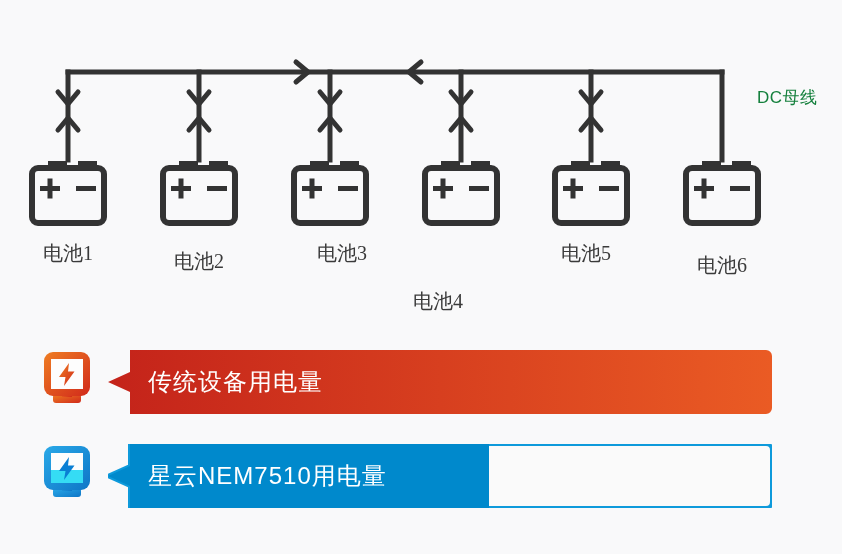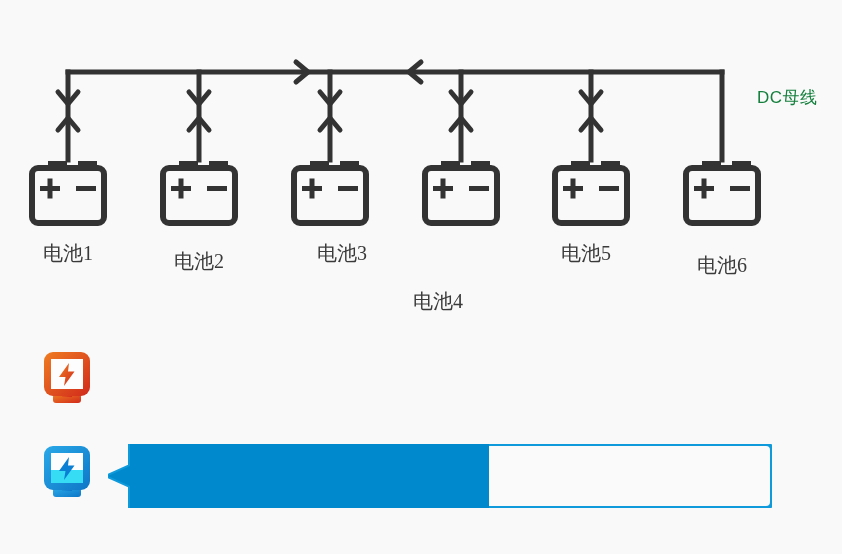--- a/index.html
+++ b/index.html
@@ -180,20 +180,32 @@
             <stop offset="0%" stop-color="#ef7d22"></stop>
             <stop offset="100%" stop-color="#d12a1b"></stop>
           </linearGradient>
         </defs>
         <rect x="10" y="44" width="28" height="9" rx="3" fill="url(#gr-red)"></rect>
         <rect x="19" y="38" width="10" height="9" fill="url(#gr-red)"></rect>
         <rect x="1" y="2" width="46" height="44" rx="9" fill="url(#gr-red)"></rect>
         <rect x="8" y="9" width="32" height="30" fill="#fdfdfd"></rect>
         <path d="M26 13 L16 27 L22.5 27 L21 36 L31.5 21.5 L25 21.5 Z" fill="url(#gr-red)"></path>
       </svg>
+    </div>
+    <div class="bar-wrap">
+      <svg width="664" height="64" viewBox="0 0 664 64" xmlns="http://www.w3.org/2000/svg">
+        <defs>
+          <linearGradient id="barRed" x1="0" y1="0" x2="1" y2="0">
+            <stop offset="0%" stop-color="#c4231a"></stop>
+            <stop offset="100%" stop-color="#ea5b24"></stop>
+          </linearGradient>
+        </defs>
+        <path d="M22 0 H658 a6 6 0 0 1 6 6 V58 a6 6 0 0 1 -6 6 H22 V42 L0 32 L22 22 Z" fill="url(#barRed)"></path>
+      </svg>
+      <div class="bar-text">传统设备用电量</div>
     </div>
   </div>
 
   <div class="row row-blue">
     <div class="dev-icon">
       <svg width="48" height="58" viewBox="0 0 48 58" xmlns="http://www.w3.org/2000/svg">
         <defs>
           <linearGradient id="gr-blue" x1="0" y1="0" x2="1" y2="1">
             <stop offset="0%" stop-color="#2aa9e8"></stop>
             <stop offset="100%" stop-color="#0e76c7"></stop>
@@ -212,16 +224,17 @@
         <path d="M26 13 L16 27 L22.5 27 L21 36 L31.5 21.5 L25 21.5 Z" fill="#0a7fd4"></path>
       </svg>
     </div>
     <div class="bar-wrap">
       <svg width="664" height="64" viewBox="0 0 664 64" xmlns="http://www.w3.org/2000/svg">
 
         <path d="M22 0 H658 a6 6 0 0 1 6 6 V58 a6 6 0 0 1 -6 6 H22 V42 L0 32 L22 22 Z" fill="#fafafa" stroke="#0e9adb" stroke-width="4"></path>
 
         <path d="M22 0 H381 V64 H22 V42 L0 32 L22 22 Z" fill="#0089cc"></path>
       </svg>
+      <div class="bar-text">星云NEM7510用电量</div>
     </div>
   </div>
 
 </div>
 
 </body></html>

